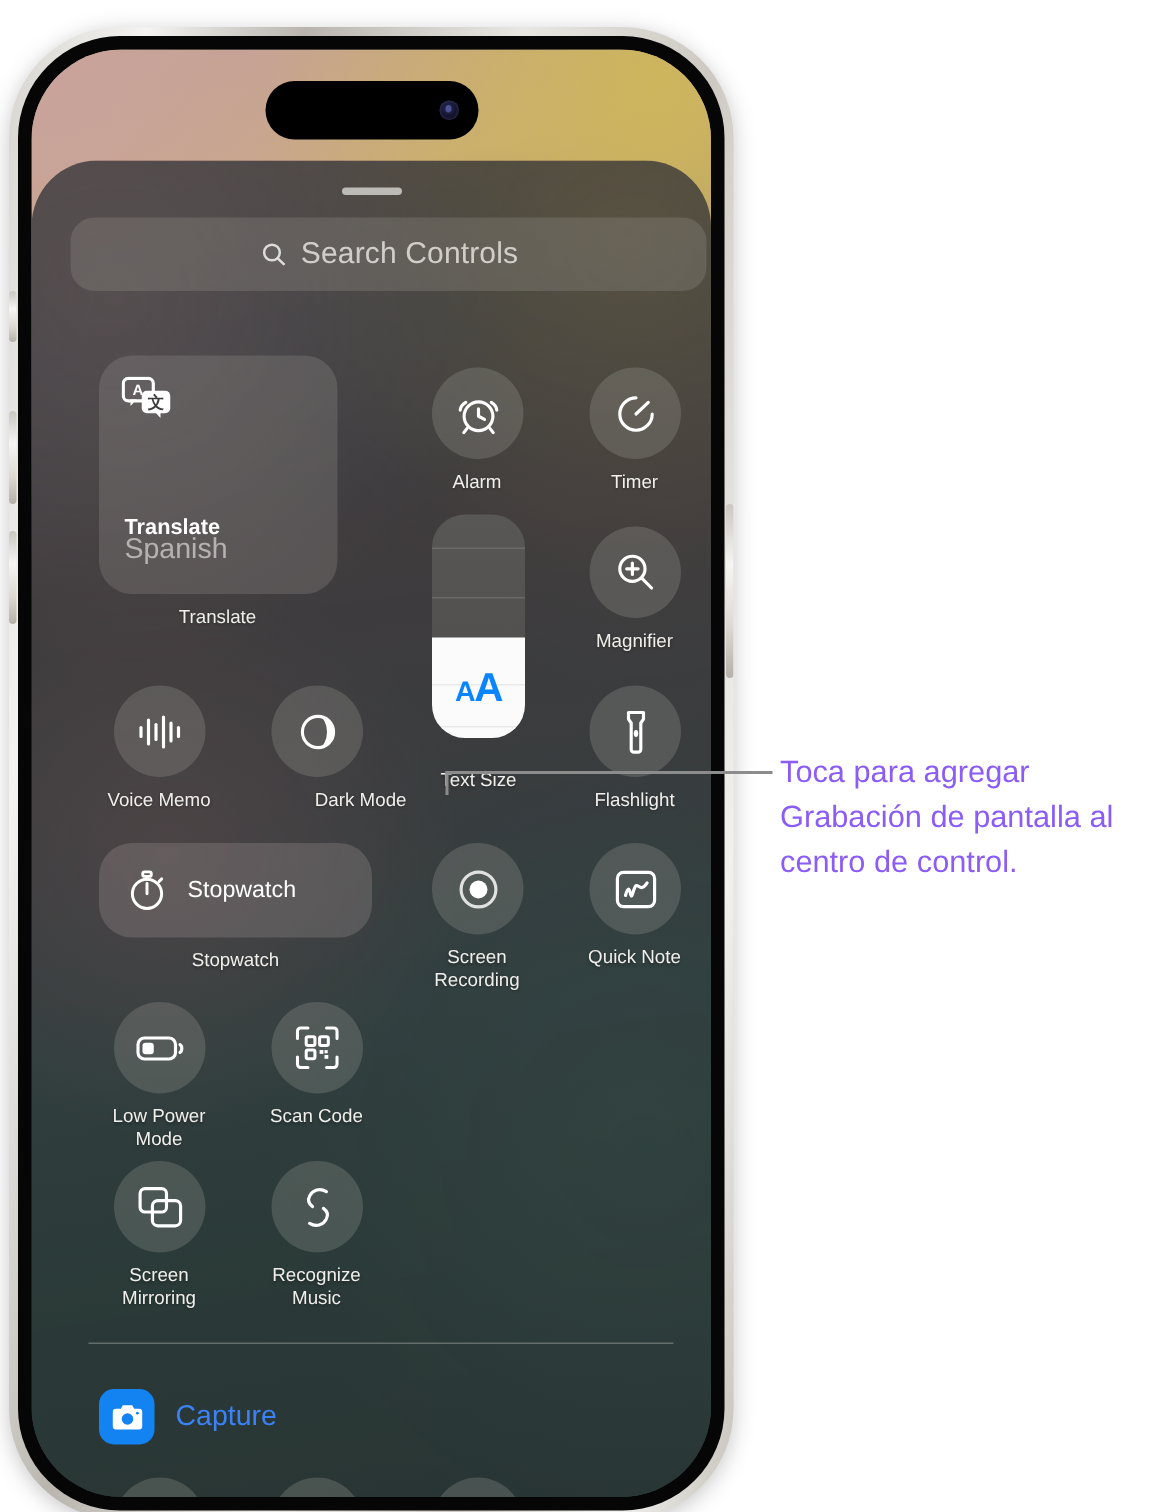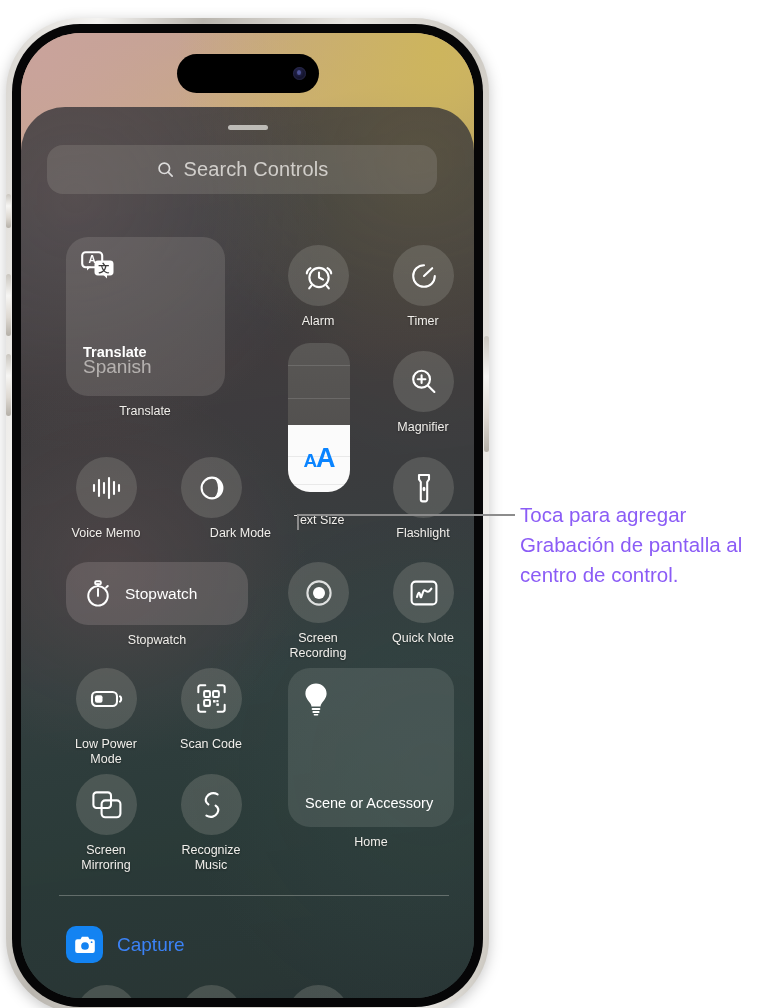--- a/index.html
+++ b/index.html
@@ -104,21 +104,21 @@
     width:4px;height:5px;border-radius:50%;
     background: rgba(110,120,210,.55);
   }
 
   
   .cc-content { position: absolute; left: 0; right: 0; top: 0; bottom: 0; }
 
   
   .search-bar {
     position: absolute; left: 26px; top: 112px;
-    width: 390px; height: 49px;
+    width: 424px; height: 49px;
     border-radius: 16px;
     background: rgba(150,146,140,.30);
     display: flex; align-items: center; justify-content: center; gap: 9px; text-align: center;
   }
   .search-icon { width: 19px; height: 19px; opacity: .78; flex: none; }
   .search-ph { font-size: 20px; color: rgba(236,234,230,.80); letter-spacing: .1px; }
 
   
   .grid { position: absolute; left: 0; top: 0; right: 0; bottom: 0; }
   .cell { position: absolute; }
@@ -415,34 +415,20 @@
                   <g class="icf">
                     <rect x="17.6" y="17.6" width="2.6" height="2.6"></rect>
                     <rect x="21" y="21" width="2.6" height="2.6"></rect>
                     <rect x="21" y="17.6" width="2.2" height="2.2"></rect>
                   </g>
                 </svg>
               </div>
               <span class="lbl" style="left:30px; top:69px;">Scan Code</span>
             </div>
 
-            <div class="cell" style="left:267px; top:635px;">
-              <div class="tile tile-dark" style="width:166px;height:159px;">
-                <span class="tile-ic">
-                  <svg width="26" height="34" viewBox="0 0 26 34">
-                    <path d="M13 1.6 C6.9 1.6 2.4 6 2.4 11.6 C2.4 16 5.4 18.8 7.2 21.2 C8.2 22.5 8.4 23.4 8.4 24.6 h9.2 c0-1.2 .2-2.1 1.2-3.4 C20.6 18.8 23.6 16 23.6 11.6 C23.6 6 19.1 1.6 13 1.6 Z" class="icf"></path>
-                    <rect x="8.6" y="26" width="8.8" height="1.9" rx="1" class="icf"></rect>
-                    <rect x="9.4" y="29" width="7.2" height="1.9" rx="1" class="icf"></rect>
-                    <rect x="10.6" y="32" width="4.8" height="1.6" rx=".8" class="icf"></rect>
-                  </svg>
-                </span>
-                <span class="home-txt">Scene or Accessory</span>
-              </div>
-              <span class="lbl" style="left:83px; top:167px;">Home</span>
-            </div>
 
             <div class="cell" style="left:55px; top:741px;">
               <div class="circ" style="width:61px;height:61px;">
                 <svg width="32" height="30" viewBox="0 0 32 30">
                   <rect x="2.4" y="2.4" width="17.6" height="15.6" rx="3.2" class="ic" stroke-width="2.1"></rect>
                   <rect x="10.6" y="10.4" width="18.8" height="16.8" rx="3.6" class="ic" stroke-width="2.3" fill="none"></rect>
                 </svg>
               </div>
               <span class="lbl" style="left:30px; top:69px;">Screen
 Mirroring</span>

